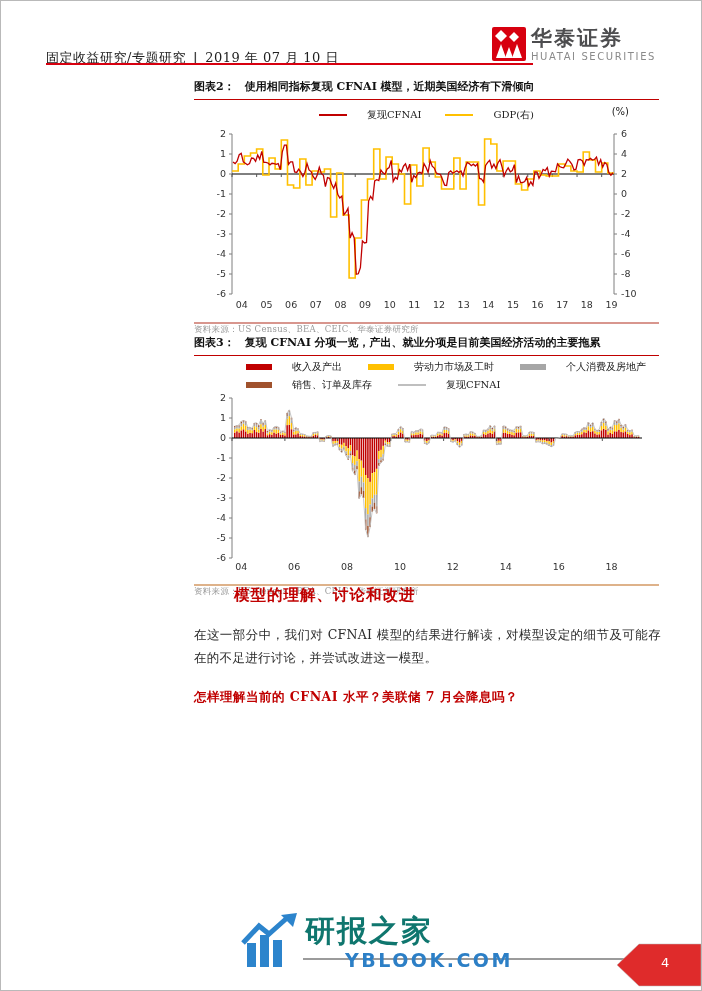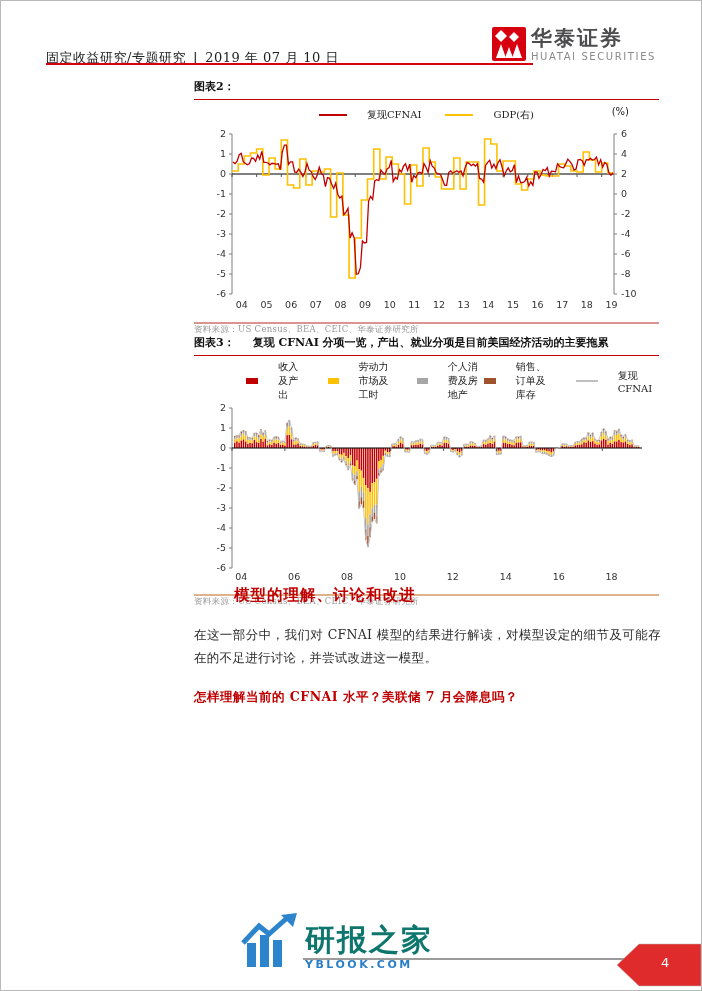--- a/index.html
+++ b/index.html
@@ -16,51 +16,51 @@
   .hdr-rule { position:absolute; top:62px; left:45px; width:487px; height:2px; background:#d7000f; }
   .brand { position:absolute; top:26px; right:45px; display:flex; align-items:flex-start; gap:5px; }
   .brand-txt .cn { font-family:"DejaVu Sans", sans-serif; font-weight:bold; font-size:21px;
     color:#4d4d4f; letter-spacing:2px; line-height:1.1; }
   .brand-txt .en { font-family:"DejaVu Sans", sans-serif; font-size:10px; color:#8a8a8a;
     letter-spacing:1.6px; margin-top:1px; }
   
   .fig { position:absolute; left:193px; width:465px; }
   #fig2 { top:78px; }
   #fig3 { top:334px; }
-  .fig-title { display:flex; align-items:baseline; gap:18px; font-size:11px; font-weight:bold;
+  .fig-title { display:flex; align-items:baseline; gap:10px; font-size:11px; font-weight:bold;
     color:#111; padding-bottom:5px; border-bottom:1.5px solid #c00000;
     font-family:"DejaVu Serif", serif; }
   .legend-row { position:relative; height:20px; margin-top:6px; font-family:"DejaVu Serif", serif; }
   .legend-center { position:absolute; left:0; right:0; top:2px; display:flex;
     justify-content:center; gap:24px; }
   .lg-item { display:flex; align-items:center; gap:20px; font-size:10px; color:#222; }
   .sw-line { width:28px; height:2.5px; display:inline-block; }
   .sw-bar  { width:26px; height:6px; display:inline-block; }
   .pct { position:absolute; right:30px; top:0; font-size:10px; color:#222;
     font-family:"DejaVu Sans", sans-serif; }
-  .legend3 { margin:4px 0 0 52px; display:flex; gap:4px; }
+  .legend3 { margin:4px 0 0 52px; display:flex; flex-direction:column; gap:4px; }
   .legend3 .row { display:flex; gap:26px; }
   .src { font-size:8.5px; color:#9a9a9a; letter-spacing:.3px; }
   .fig-bottom { height:2px; margin-top:6px; }
   svg text { font-family:"DejaVu Sans", sans-serif; }
   
   .section { position:absolute; top:584px; left:193px; width:467px;
     font-family:"DejaVu Serif", serif; }
   .sec-h { color:#c00000; font-size:15.5px; font-weight:bold; letter-spacing:1px;margin-left:40px; }
   .para { margin-top:17px; font-size:12.5px; color:#2b2b2b; line-height:1.85;
     text-align:justify; letter-spacing:.3px; }
   .q { margin-top:20px; color:#c00000; font-weight:bold; font-size:12.5px; letter-spacing:.5px; }
   .para b { color:#111; }
   
   .f-line { position:absolute; top:957px; left:302px; width:400px; height:2px; background:#9b9b9b; }
   .f-logo { position:absolute; top:912px; left:240px; display:flex; align-items:flex-end; gap:8px; }
   .f-logo-txt .cn { font-family:"DejaVu Sans", sans-serif; font-weight:bold; font-size:30px;
     color:#0f766e; line-height:1; letter-spacing:2px; }
-  .f-logo-txt .en { font-family:"DejaVu Sans", sans-serif; font-weight:bold; font-size:11px;
-    color:#2c7fc6; letter-spacing:2.5px; margin-top:3px; }
+  .f-logo-txt .en { font-family:"DejaVu Sans", sans-serif; font-weight:bold; font-size:19px;
+    color:#2c7fc6; letter-spacing:2.5px; margin-top:3px;margin-left:40px; }
   .badge { position:absolute; top:941px; right:0; width:86px; height:45px; }
   .badge .num { position:absolute; top:13px; left:46px; color:#fff; font-size:13px;
     font-family:"DejaVu Sans", sans-serif; }
 </style>
 </head>
 <body>
 
 <div class="page">
 
   <div class="hdr">
@@ -82,20 +82,21 @@
     </span>
     <span class="brand-txt">
       <div class="cn">华泰证券</div>
       <div class="en">HUATAI SECURITIES</div>
     </span>
   </div>
 
   <div class="fig" id="fig2">
     <div class="fig-title">
       <span>图表2：</span>
+      <span>使用相同指标复现 CFNAI 模型，近期美国经济有下滑倾向</span>
     </div>
     <div class="legend-row">
       <div class="legend-center">
         <span class="lg-item">
           <span class="sw-line" style="background: rgb(192, 0, 0);"></span>
           <span>复现CFNAI</span>
         </span>
         <span class="lg-item">
           <span class="sw-line" style="background: rgb(255, 192, 0);"></span>
           <span>GDP(右)</span>

